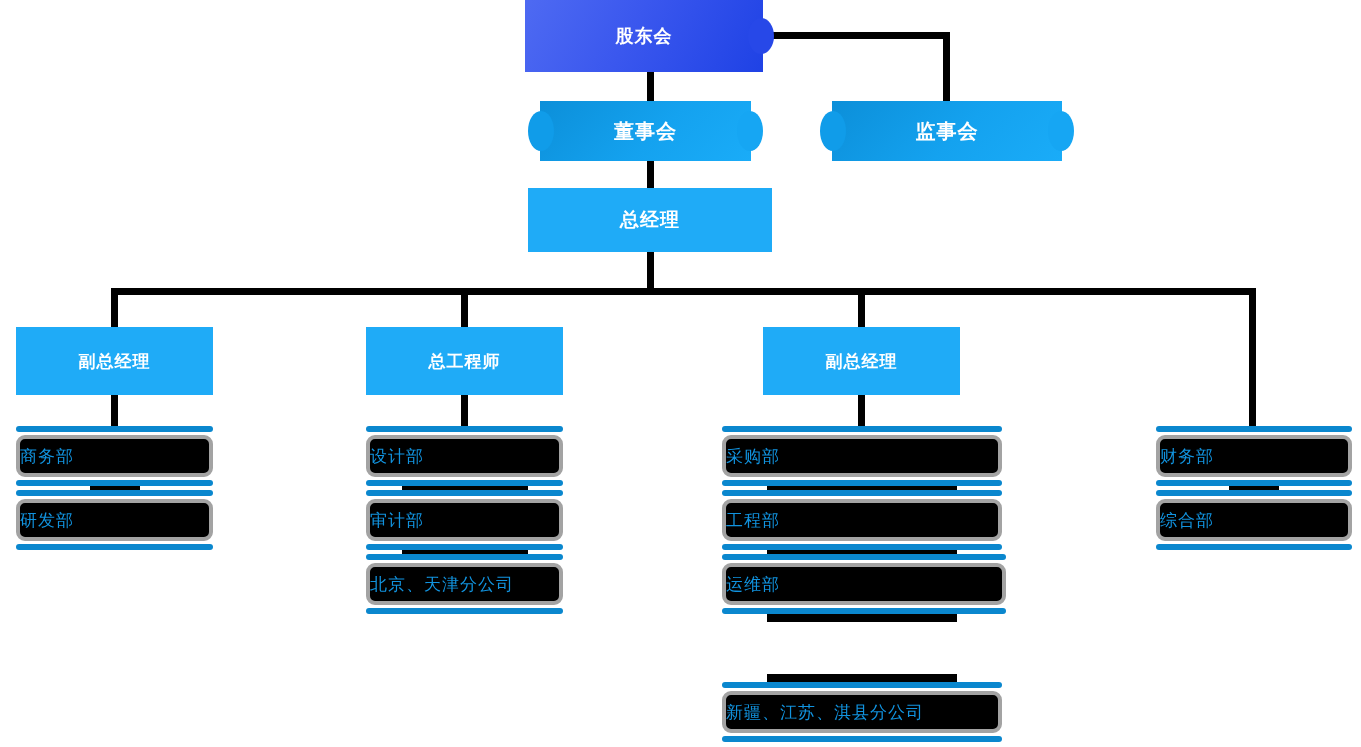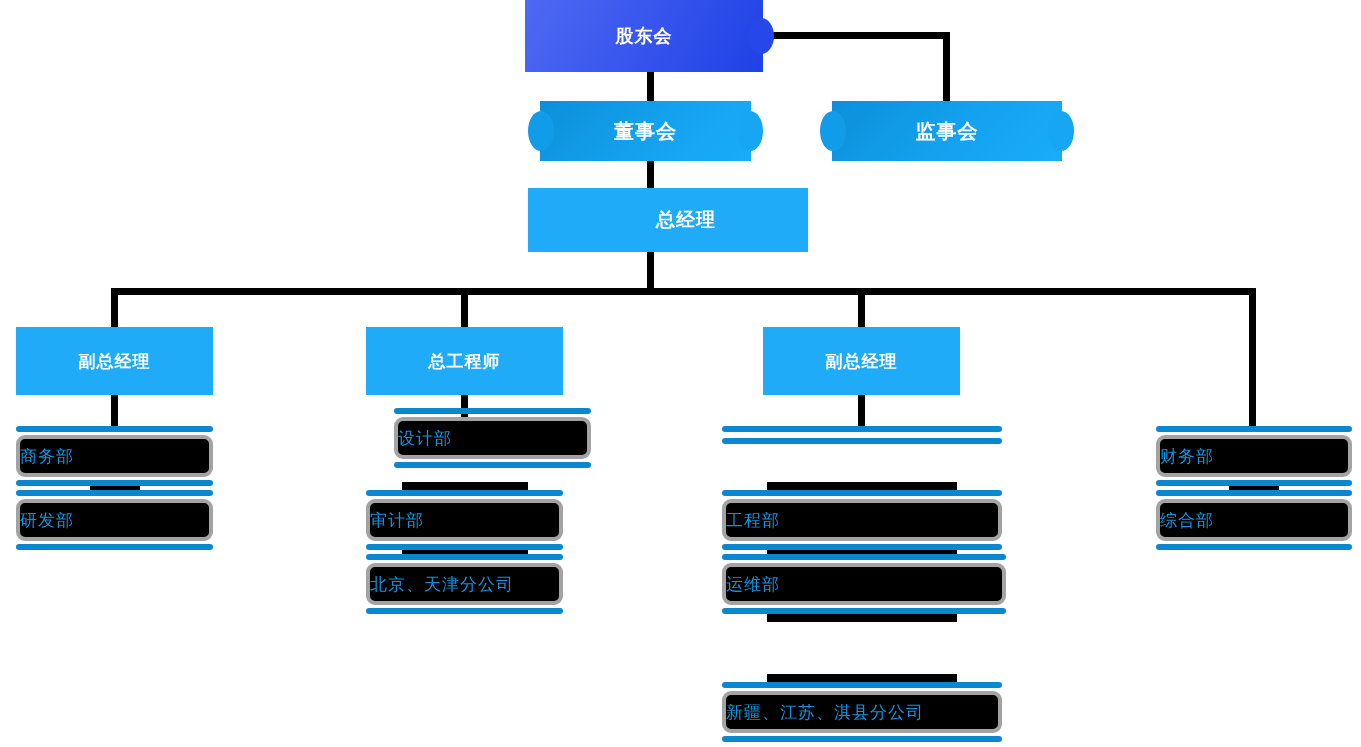--- a/index.html
+++ b/index.html
@@ -150,21 +150,21 @@
     <span>股东会</span>
   </div>
 
   <div class="node l2" style="left:540px; top:101px; width:211px; height:60px;">
     <span>董事会</span>
   </div>
   <div class="node l2" style="left:832px; top:101px; width:230px; height:60px;">
     <span>监事会</span>
   </div>
 
-  <div class="node l3" style="left:528px; top:188px; width:244px; height:64px;padding-left:36px;">
+  <div class="node l3" style="left:528px; top:188px; width:244px; height:64px;">
     <span>总经理</span>
   </div>
 
   <div class="node l4" style="left:16px; top:327px; width:197px; height:68px;">
     <span>副总经理</span>
   </div>
   <div class="node l4" style="left:366px; top:327px; width:197px; height:68px;">
     <span>总工程师</span>
   </div>
   <div class="node l4" style="left:763px; top:327px; width:197px; height:68px;">
@@ -179,21 +179,21 @@
     <div class="bar bottom"></div>
   </div>
   <div class="dept" style="left:16px; top:490px; width:197px;">
     <div class="bar top"></div>
     <div class="dept-box">
       <span class="dept-label">研发部</span>
     </div>
     <div class="bar bottom"></div>
   </div>
 
-  <div class="dept" style="left:366px; top:408px; width:197px;margin-left:28px;">
+  <div class="dept" style="left:366px; top:426px; width:197px;">
     <div class="bar top"></div>
     <div class="dept-box">
       <span class="dept-label">设计部</span>
     </div>
     <div class="bar bottom"></div>
   </div>
   <div class="dept" style="left:366px; top:490px; width:197px;">
     <div class="bar top"></div>
     <div class="dept-box">
       <span class="dept-label">审计部</span>
@@ -203,20 +203,23 @@
   <div class="dept" style="left:366px; top:554px; width:197px;">
     <div class="bar top"></div>
     <div class="dept-box">
       <span class="dept-label">北京、天津分公司</span>
     </div>
     <div class="bar bottom"></div>
   </div>
 
   <div class="dept" style="left:722px; top:426px; width:280px;">
     <div class="bar top"></div>
+    <div class="dept-box">
+      <span class="dept-label">采购部</span>
+    </div>
     <div class="bar bottom"></div>
   </div>
   <div class="dept" style="left:722px; top:490px; width:280px;">
     <div class="bar top"></div>
     <div class="dept-box">
       <span class="dept-label">工程部</span>
     </div>
     <div class="bar bottom"></div>
   </div>
   <div class="dept" style="left:722px; top:554px; width:284px;">

